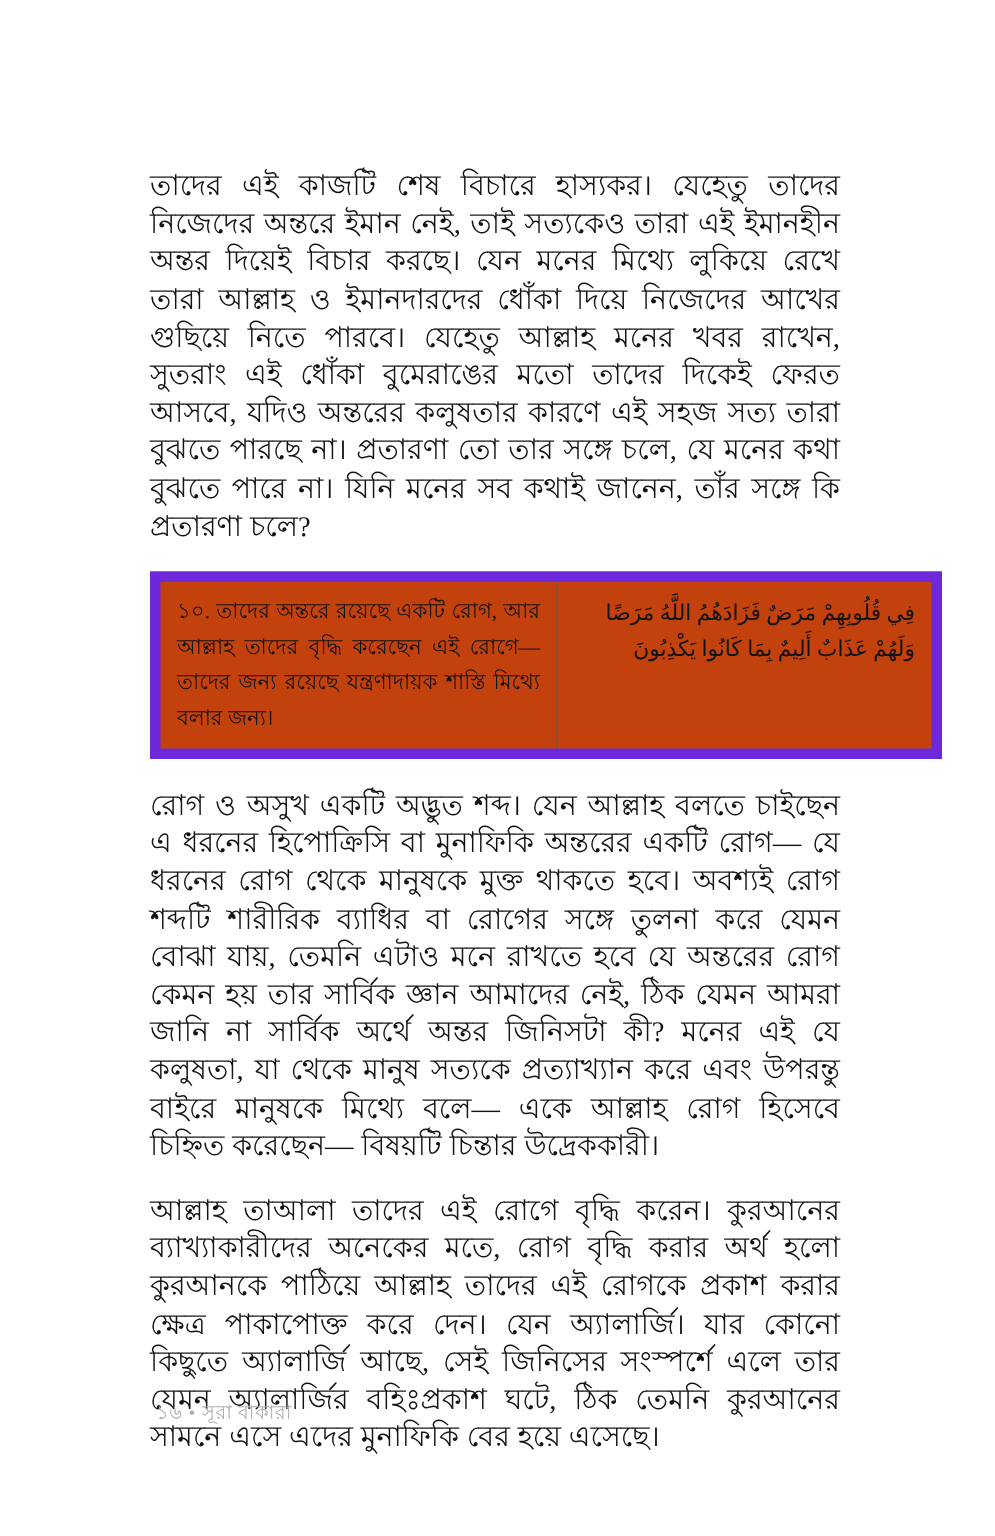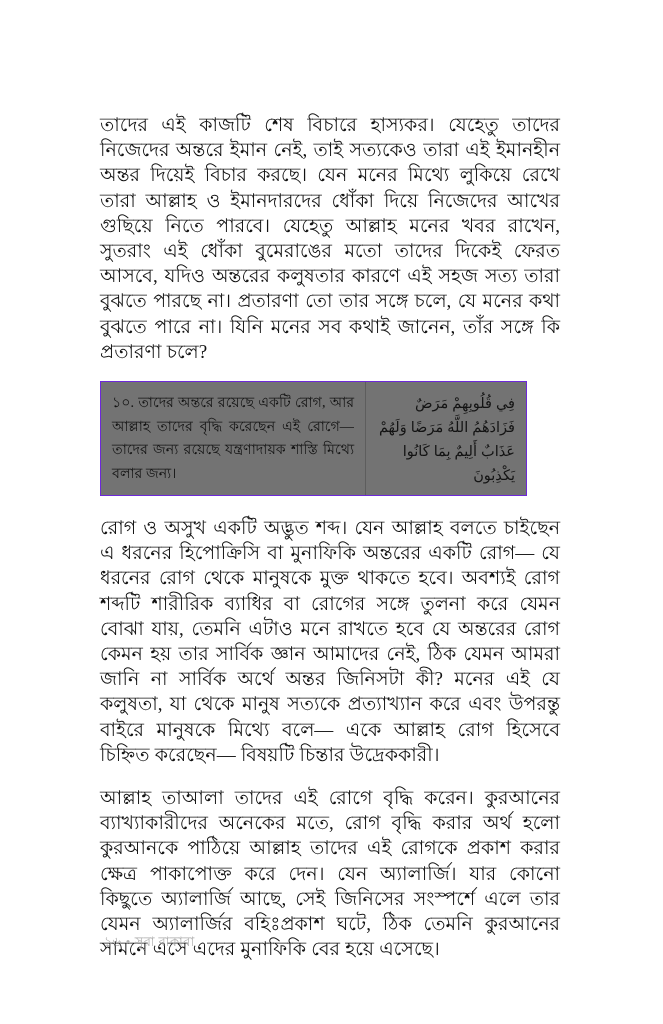--- a/index.html
+++ b/index.html
@@ -44,26 +44,26 @@
     word-spacing: 0.5px;
     -webkit-font-smoothing: antialiased;
   }
   .para:last-of-type { margin-bottom: 0; }
 
   .para.tight { margin-bottom: 17px; }
 
   
   .verse-box {
     box-sizing: border-box;
-    width: 427px;
+    width: 528px;
     margin: 0 0 19px 0;
-    border: 1px solid #6d28d9;
+    border: 7px solid #6d28d9;
     display: flex;
     flex-direction: row;
-    background: #737373;
+    background: #c2410c;
     min-height: 94px;
   }
   .verse-bn {
     box-sizing: border-box;
     flex: 0 0 265px;
     padding: 9px 11px 8px 11px;
     border-right: 1px solid #5d5d5d;
     font-size: 14.2px;
     line-height: 23.5px;
     text-align: justify;
@@ -72,21 +72,21 @@
   }
   .verse-ar {
     box-sizing: border-box;
     flex: 1 1 auto;
     padding: 9px 11px 8px 10px;
     direction: rtl;
     text-align: right;
     font-size: 14.5px;
     line-height: 24px;
     color: #131313;
-    font-family: Liberation Sans, sans-serif;
+    font-family: Liberation Serif, serif;
   }
 
   
   .footer {
     position: absolute;
     left: 104px;
     top: 932px;
     font-size: 13px;
     line-height: 20px;
     color: #aeaeae;

